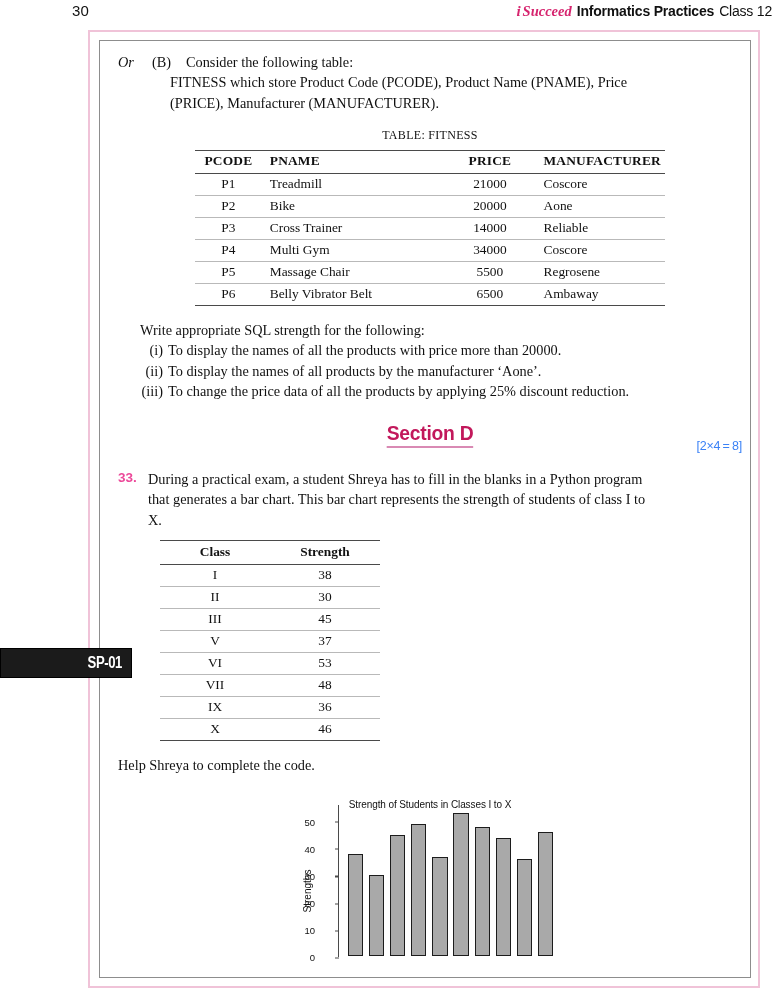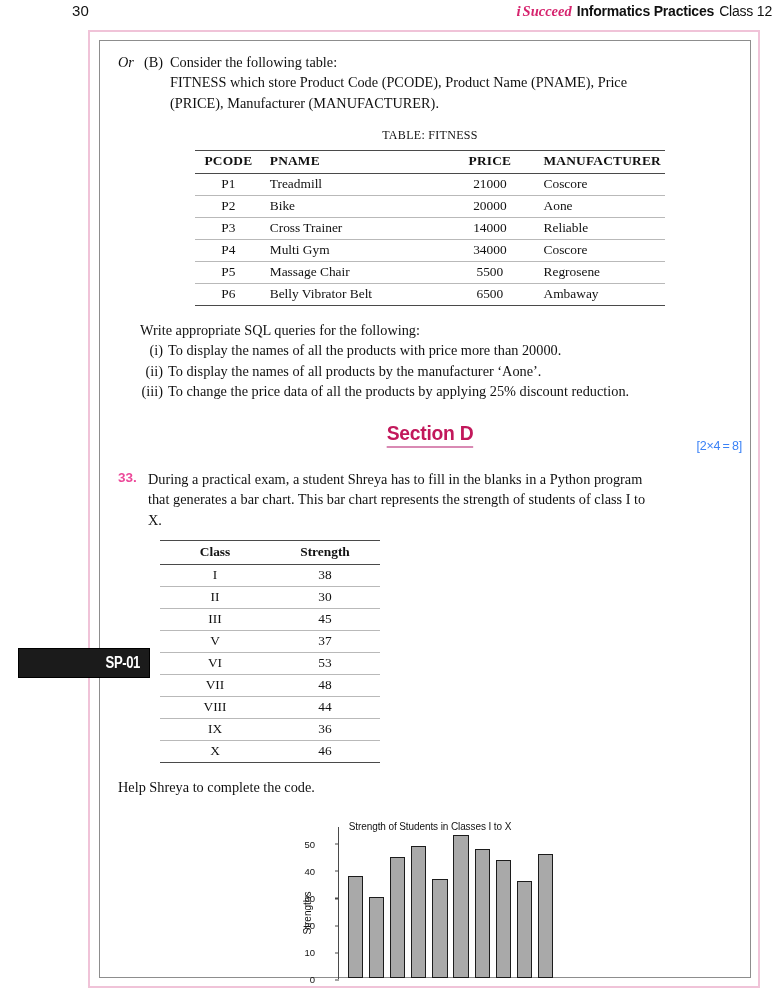--- a/index.html
+++ b/index.html
@@ -80,21 +80,21 @@
     position: absolute;
     left: 99px; top: 40px;
     width: 652px; height: 938px;
     border: 1px solid #8d8d8d;
     background: #ffffff;
   }
 
   
   .sp-tab {
     position: absolute;
-    left: 18px; top: 648px;
+    left: 0px; top: 648px;
     width: 132px; height: 30px;
     background: #1b1b1b;
     border: 1px solid #000;
     display: flex;
     align-items: center;
     justify-content: flex-end;
     padding-right: 9px;
     z-index: 6;
   }
   .sp-tab span {
@@ -118,21 +118,21 @@
   .body-text {
     font-family: "Liberation Serif", serif;
     font-size: 14.3px;
     color: #111;
     line-height: 1.42;
   }
 
   .or-block {
     display: flex;
     align-items: flex-start;
-    gap: 0;
+    gap: 8px;
   }
   .or-label {
     font-style: italic;
     width: 26px;
     flex: 0 0 26px;
   }
   .or-letter {
     width: 26px;
     flex: 0 0 26px;
   }
@@ -427,21 +427,21 @@
             <td class="c-pcode">P6</td>
             <td class="c-pname">Belly Vibrator Belt</td>
             <td class="c-price">6500</td>
             <td class="c-manu">Ambaway</td>
           </tr>
         </tbody>
       </table>
     </div>
 
     <div class="body-text q-list">
-      <div class="lead">Write appropriate SQL queries for the following:</div>
+      <div class="lead">Write appropriate SQL strength for the following:</div>
       <div class="q-item">
         <div class="q-num">(i)</div>
         <div>To display the names of all the products with price more than 20000.</div>
       </div>
       <div class="q-item">
         <div class="q-num">(ii)</div>
         <div>To display the names of all products by the manufacturer ‘Aone’.</div>
       </div>
       <div class="q-item">
         <div class="q-num">(iii)</div>
@@ -490,24 +490,20 @@
           </tr>
           <tr>
             <td>VI</td>
             <td>53</td>
           </tr>
           <tr>
             <td>VII</td>
             <td>48</td>
           </tr>
           <tr>
-            <td>VIII</td>
-            <td>44</td>
-          </tr>
-          <tr>
             <td>IX</td>
             <td>36</td>
           </tr>
           <tr>
             <td>X</td>
             <td>46</td>
           </tr>
         </tbody>
       </table>
     </div>

